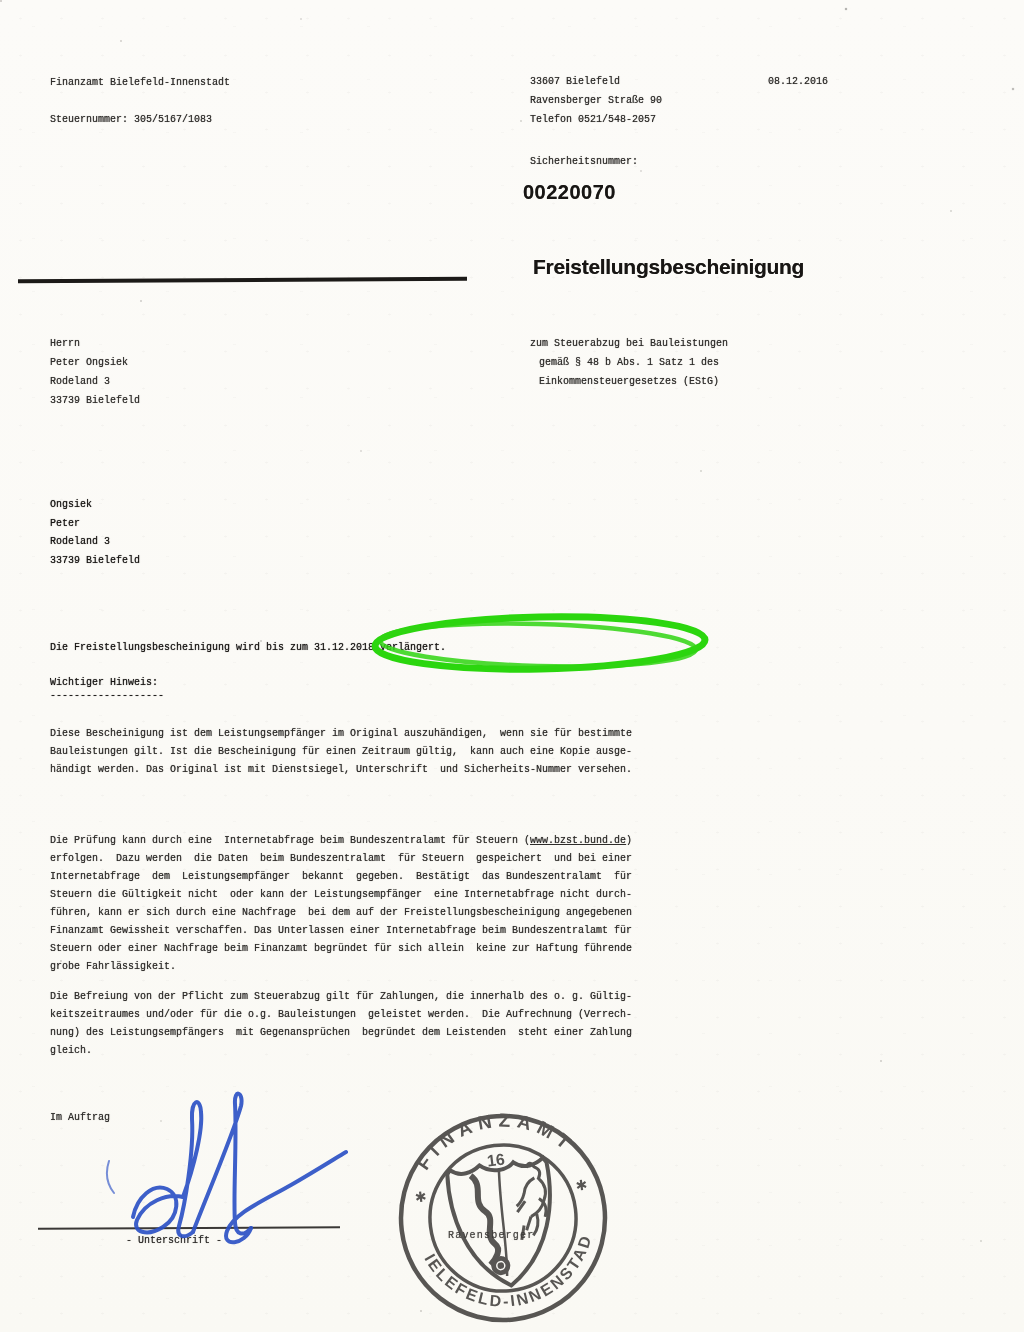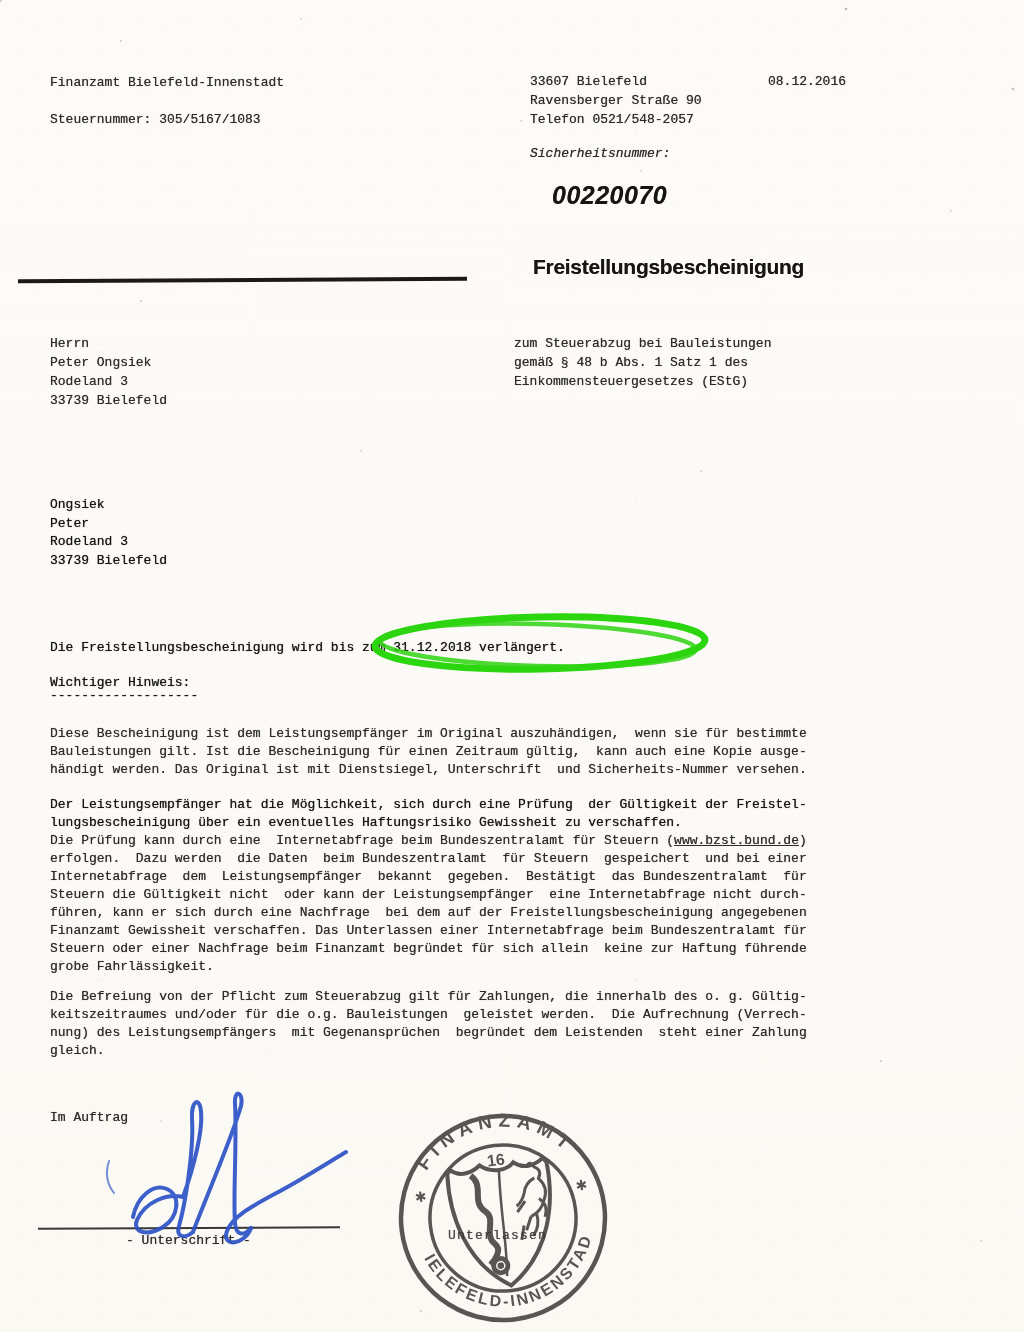--- a/index.html
+++ b/index.html
@@ -11,21 +11,21 @@
     background:
       radial-gradient(rgba(90,85,75,0.045) 1px, transparent 1.2px),
       radial-gradient(rgba(90,85,75,0.03) 1px, transparent 1.2px),
       linear-gradient(180deg,#fcfbf8 0%,#fbfaf6 55%,#faf9f4 100%);
     background-size:41px 37px, 67px 53px, 100% 100%;
     font-family:"Liberation Mono","DejaVu Sans Mono",monospace;
     color:#2e2c2a;
   }
   .tw{
     position:absolute;
-    font-size:13px;
+    font-size:10px;
     line-height:19px;
     white-space:pre;
     letter-spacing:0px;
     text-shadow:0 0 0.7px rgba(46,44,42,0.75);
   }
   .small-lh{line-height:18px;}
   .bold{font-weight:normal;color:#171513;text-shadow:0 0 0.8px rgba(20,18,16,0.8);}
   .sans{
     font-family:"Liberation Sans","DejaVu Sans",sans-serif;
     font-weight:bold;color:#181614;
@@ -55,33 +55,33 @@
 
   <div class="specks"></div>
 
   <div class="tw" style="left:50px;top:73px;">Finanzamt Bielefeld-Innenstadt</div>
   <div class="tw" style="left:50px;top:110px;">Steuernummer: 305/5167/1083</div>
 
   <div class="tw" style="left:530px;top:72px;">33607 Bielefeld</div>
   <div class="tw" style="left:768px;top:72px;">08.12.2016</div>
   <div class="tw" style="left:530px;top:91px;">Ravensberger Straße 90</div>
   <div class="tw" style="left:530px;top:110px;">Telefon 0521/548-2057</div>
-  <div class="tw" style="left:530px;top:144px;font-style:italic;">Sicherheitsnummer:</div>
-  <div class="sans" style="left:552px;top:181px;font-size:25px;letter-spacing:0.5px;font-style:italic;">00220070</div>
+  <div class="tw" style="left:530px;top:152px;">Sicherheitsnummer:</div>
+  <div class="sans" style="left:523px;top:181px;font-size:20px;letter-spacing:0.5px;">00220070</div>
 
   <div class="rule" style="left:18px;top:278px;width:449px;height:4px;transform:rotate(-0.35deg);"></div>
 
   <div class="sans" style="left:533px;top:255px;font-size:21px;letter-spacing:-0.3px;">Freistellungsbescheinigung</div>
 
   <div class="tw" style="left:50px;top:334px;">Herrn
 Peter Ongsiek
 Rodeland 3
 33739 Bielefeld</div>
 
-  <div class="tw" style="left:514px;top:334px;">zum Steuerabzug bei Bauleistungen
+  <div class="tw" style="left:530px;top:334px;text-align:center;">zum Steuerabzug bei Bauleistungen
 gemäß § 48 b Abs. 1 Satz 1 des
 Einkommensteuergesetzes (EStG)</div>
 
   <div class="tw bold small-lh" style="left:50px;top:496px;line-height:18.6px;">Ongsiek
 Peter
 Rodeland 3
 33739 Bielefeld</div>
 
 
   <div class="tw bold" style="left:50px;top:638px;"><span>Die Freistellungsbescheinigung wird </span><span>bis zum 31.12.2018 verlängert.</span></div>
@@ -91,22 +91,20 @@
     <ellipse cx="180" cy="41" rx="158" ry="21" fill="none" stroke="#2fd312" stroke-width="4.5" transform="rotate(1.6 180 41)" opacity="0.85"></ellipse>
   </svg>
 
   <div class="tw bold small-lh" style="left:50px;top:674px;">Wichtiger Hinweis:</div>
   <div class="tw bold small-lh" style="left:50px;top:687px;">-------------------</div>
 
   <div class="tw small-lh" style="left:50px;top:725px;">Diese Bescheinigung ist dem Leistungsempfänger im Original auszuhändigen,  wenn sie für bestimmte
 Bauleistungen gilt. Ist die Bescheinigung für einen Zeitraum gültig,  kann auch eine Kopie ausge-
 händigt werden. Das Original ist mit Dienstsiegel, Unterschrift  und Sicherheits-Nummer versehen.</div>
 
-  <div class="tw bold small-lh" style="left:50px;top:796px;">Der Leistungsempfänger hat die Möglichkeit, sich durch eine Prüfung  der Gültigkeit der Freistel-
-lungsbescheinigung über ein eventuelles Haftungsrisiko Gewissheit zu verschaffen.</div>
 
   <div class="tw small-lh" style="left:50px;top:832px;"><span>Die Prüfung kann durch eine  Internetabfrage beim Bundeszentralamt für Steuern (</span><span class="url">www.bzst.bund.de</span><span>)
 erfolgen.  Dazu werden  die Daten  beim Bundeszentralamt  für Steuern  gespeichert  und bei einer
 Internetabfrage  dem  Leistungsempfänger  bekannt  gegeben.  Bestätigt  das Bundeszentralamt  für
 Steuern die Gültigkeit nicht  oder kann der Leistungsempfänger  eine Internetabfrage nicht durch-
 führen, kann er sich durch eine Nachfrage  bei dem auf der Freistellungsbescheinigung angegebenen
 Finanzamt Gewissheit verschaffen. Das Unterlassen einer Internetabfrage beim Bundeszentralamt für
 Steuern oder einer Nachfrage beim Finanzamt begründet für sich allein  keine zur Haftung führende
 grobe Fahrlässigkeit.</span></div>
 
@@ -124,21 +122,21 @@
   <svg style="position:absolute;left:95px;top:1085px;" width="270" height="165" viewBox="0 0 270 165">
     <g fill="none" stroke="#2d52c6" stroke-linecap="round" stroke-linejoin="round" opacity="0.92">
       <path d="M14 76 Q 8 94 19 108" stroke-width="2" opacity="0.7"></path>
       <path d="M38 132 C 42 112 58 98 72 104 C 86 110 84 132 68 142 C 52 152 37 147 42 135 C 50 117 72 108 88 112" stroke-width="4"></path>
       <path d="M88 112 C 99 82 108 45 106 27 C 105 11 96 15 97 34 C 99 66 90 120 84 141 C 81 151 88 155 98 147" stroke-width="4"></path>
       <path d="M98 147 C 108 120 138 50 146 21 C 149 7 139 3 140 19 C 142 57 138 112 140 138 C 141 150 148 152 156 143" stroke-width="4"></path>
       <path d="M156 143 C 150 160 126 163 132 146 C 139 128 168 116 196 100 C 222 85 244 71 251 67" stroke-width="4"></path>
     </g>
   </svg>
 
-  <div class="tw" style="left:448px;top:1226px;color:#4c4a47;z-index:1;letter-spacing:1.2px;">Unterlassen</div>
+  <div class="tw" style="left:448px;top:1226px;color:#4c4a47;z-index:1;letter-spacing:1.2px;">Ravensberger</div>
 
   <svg style="position:absolute;left:396px;top:1108px;z-index:2;" width="222" height="224" viewBox="0 0 222 224">
     <defs>
       <path id="arcTop" d="M 24.4 77.3 A 89 89 0 0 1 191.6 77.3"></path>
       <path id="arcBottom" d="M 23.4 139.4 A 90 90 0 0 0 192.6 139.4"></path>
     </defs>
     <g transform="rotate(-7 107 110)" opacity="0.85" stroke="#3c3a38" fill="none">
       <circle cx="107" cy="110" r="102" stroke-width="4.5"></circle>
       <circle cx="107" cy="110" r="73" stroke-width="3.5"></circle>
       <text font-size="19" font-weight="bold" fill="#3c3a38" stroke="none" letter-spacing="6">

